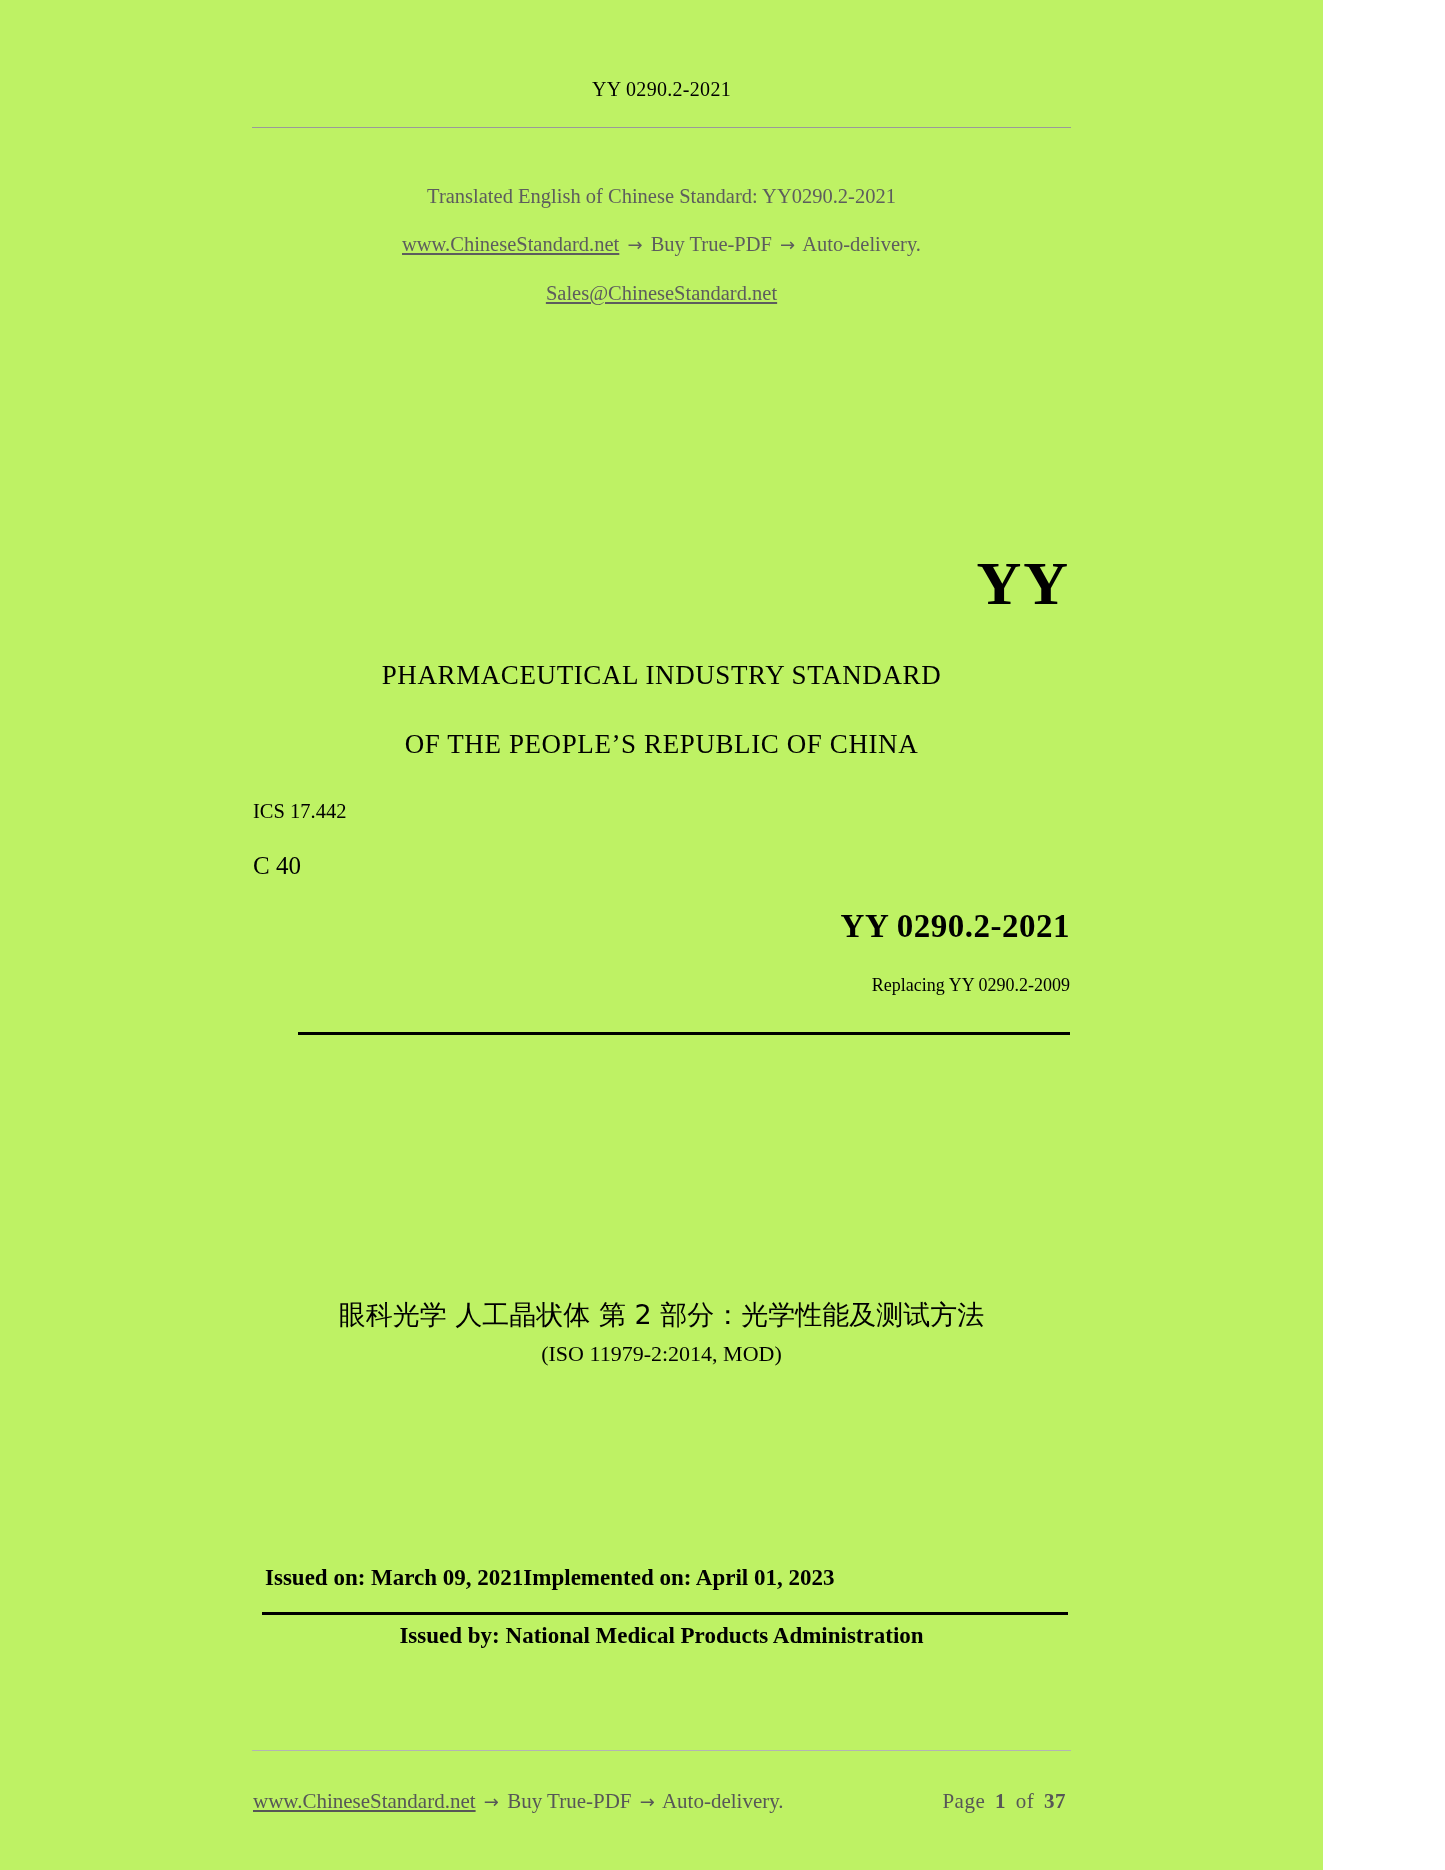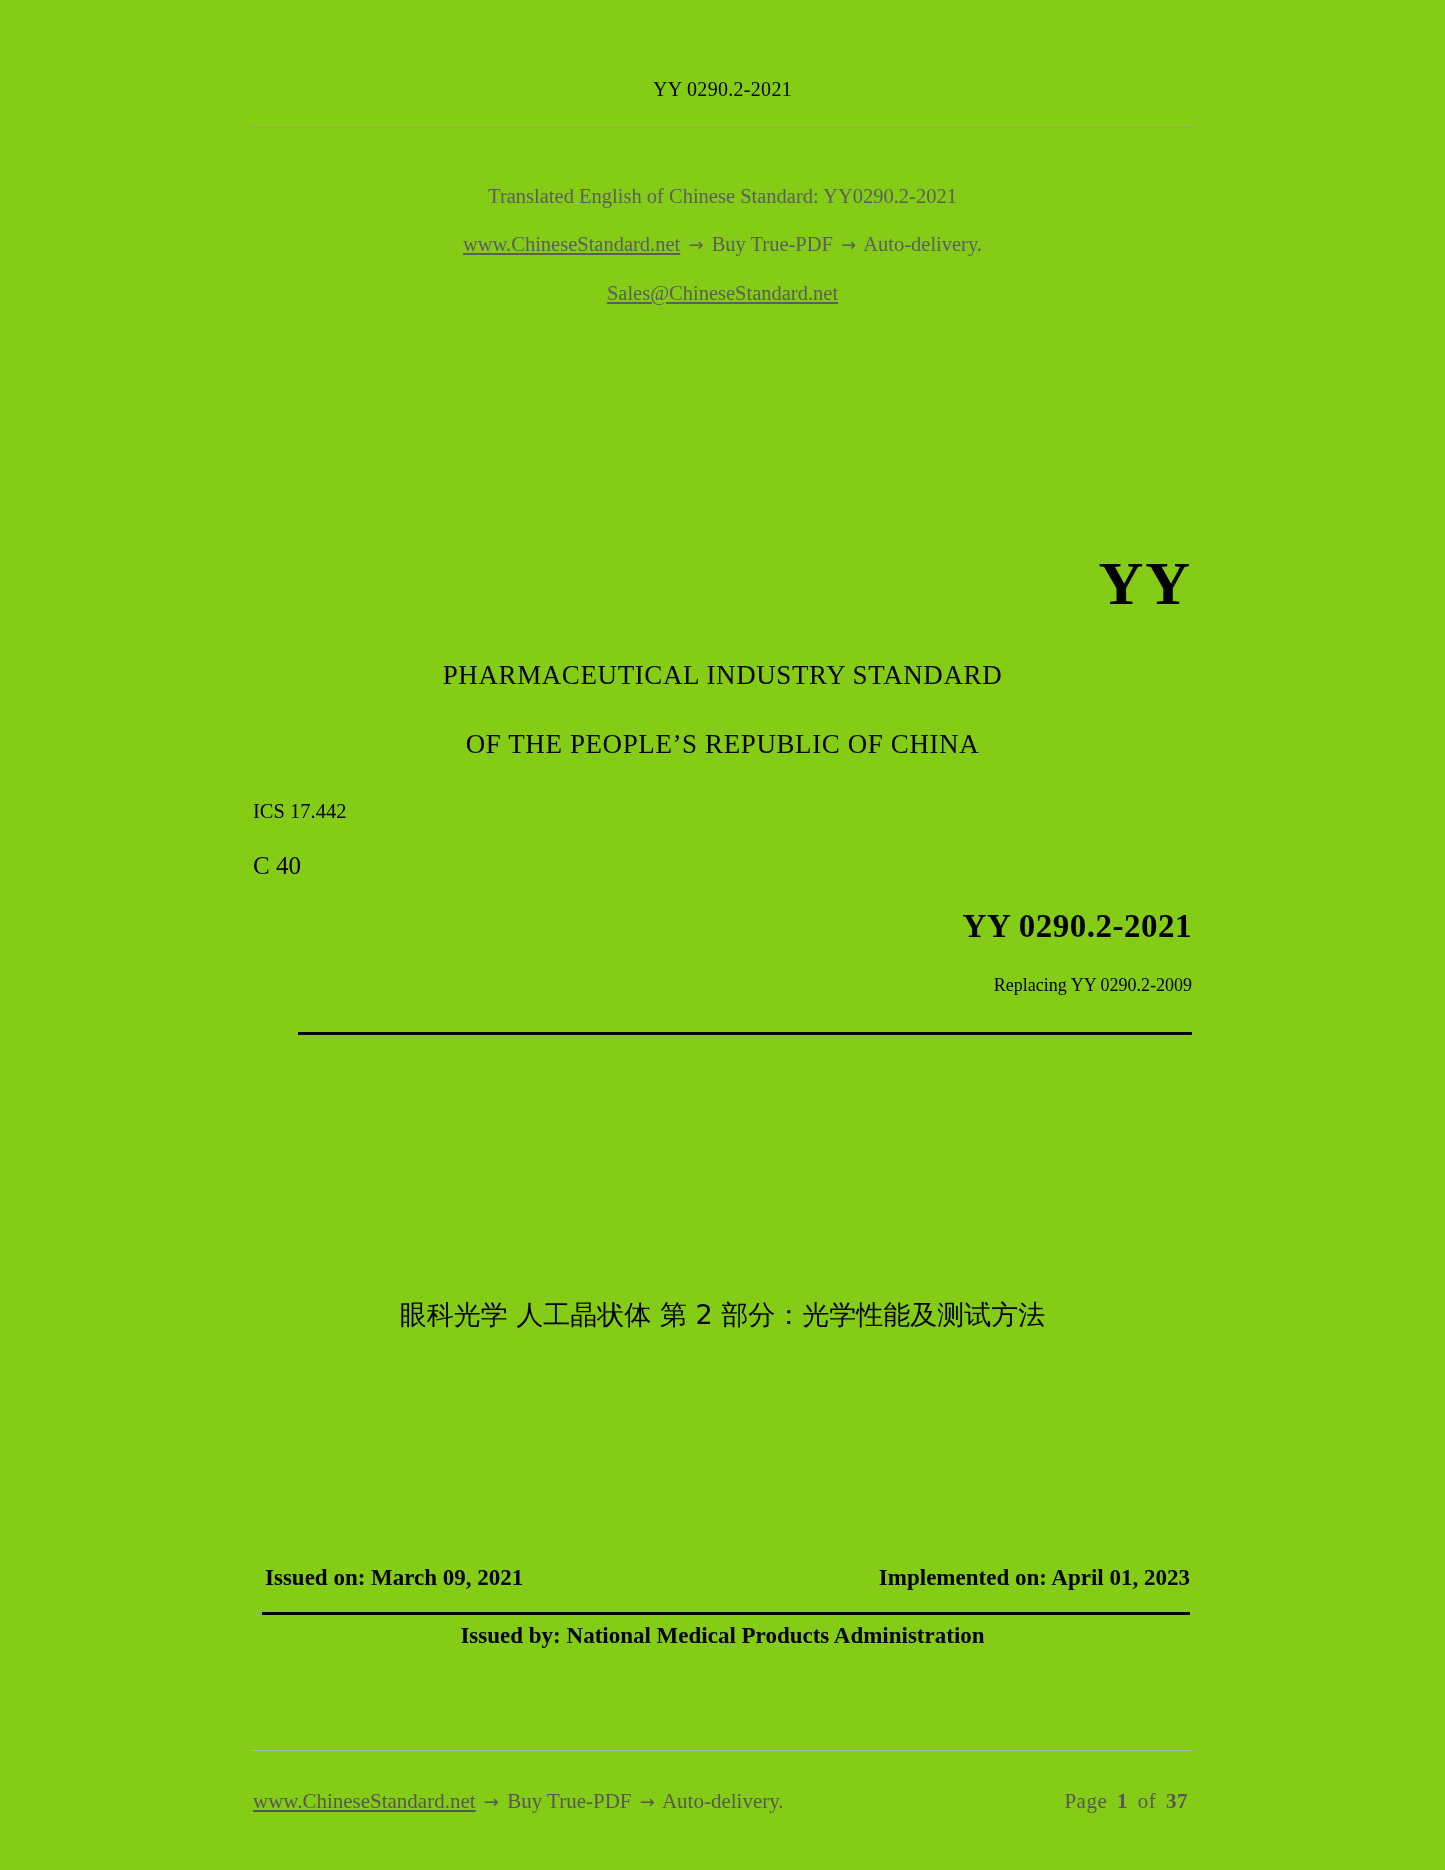--- a/index.html
+++ b/index.html
@@ -2,23 +2,23 @@
 <html><head>
 <meta charset="utf-8">
 <style>
   html, body {
     margin: 0;
     padding: 0;
     background: #ffffff;
   }
   .page {
     position: relative;
-    width: 1445px;
+    width: 1323px;
     height: 1870px;
-    background: #84cc16;
+    background: #bef264;
     font-family: "Liberation Serif", serif;
     color: #000000;
     box-sizing: border-box;
     overflow: hidden;
   }
 
   
   .header {
     position: absolute;
     left: 0;
@@ -154,21 +154,20 @@
     font-size: 22px;
   }
 
   
   .issue-row {
     position: absolute;
     left: 265px;
     right: 255px;
     top: 1565px;
     display: flex;
-    justify-content: space-between;
     font-size: 23px;
     font-weight: bold;
   }
   .rule-issue {
     position: absolute;
     left: 262px;
     right: 255px;
     top: 1612px;
     border-top: 3px solid #000;
   }
@@ -237,20 +236,21 @@
 
   <div class="ics">ICS 17.442</div>
   <div class="ccs">C 40</div>
 
   <div class="std-no">YY 0290.2-2021</div>
   <div class="replacing">Replacing  YY  0290.2-2009</div>
 
   <div class="thick-rule"></div>
 
   <div class="title-cn">眼科光学  人工晶状体  第 2 部分：光学性能及测试方法</div>
+  <div class="title-iso">(ISO 11979-2:2014, MOD)</div>
 
   <div class="issue-row">
     <span>Issued on: March 09, 2021</span>
     <span>Implemented on: April 01, 2023</span>
   </div>
   <div class="rule-issue"></div>
   <div class="issued-by">Issued by: National Medical Products Administration</div>
 
   <div class="footer-rule"></div>
   <div class="footer">

